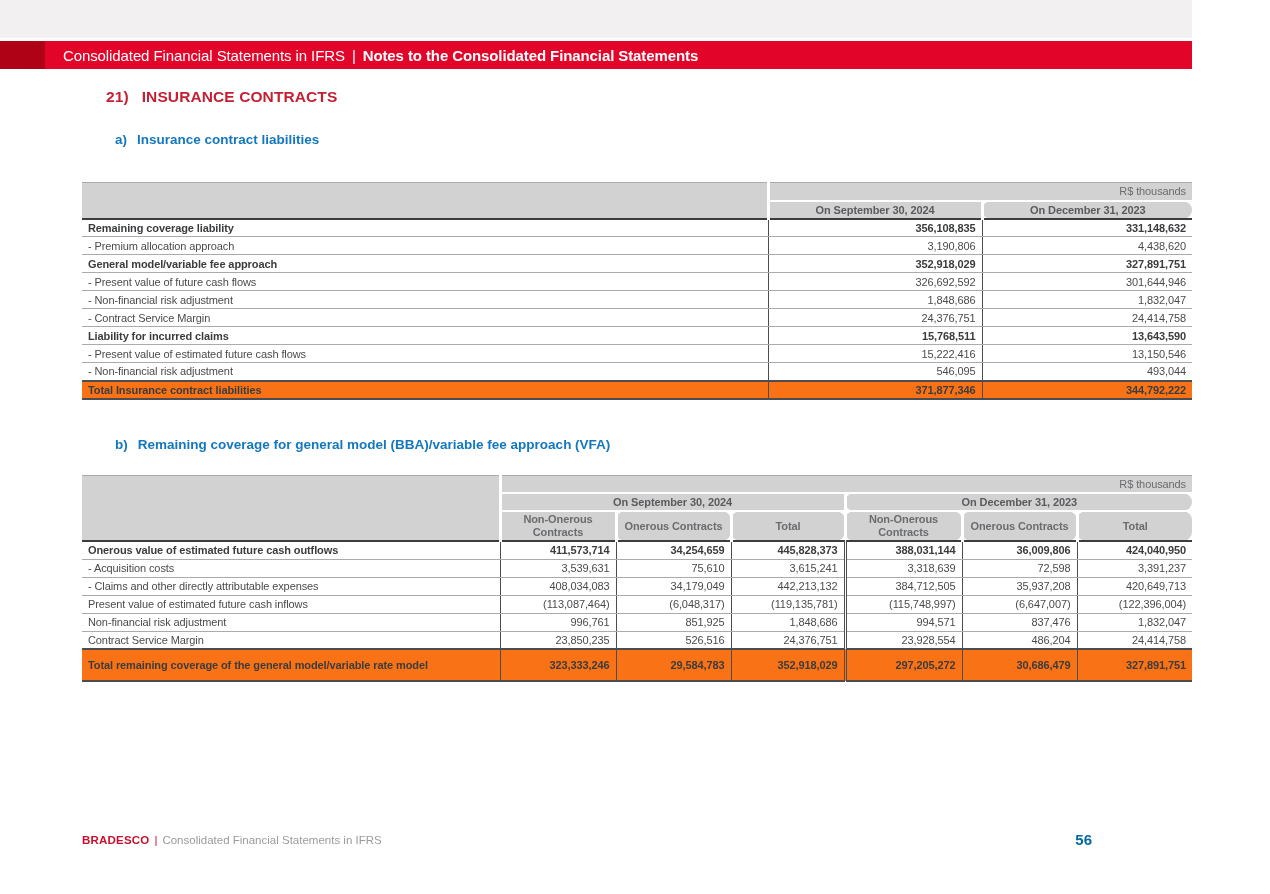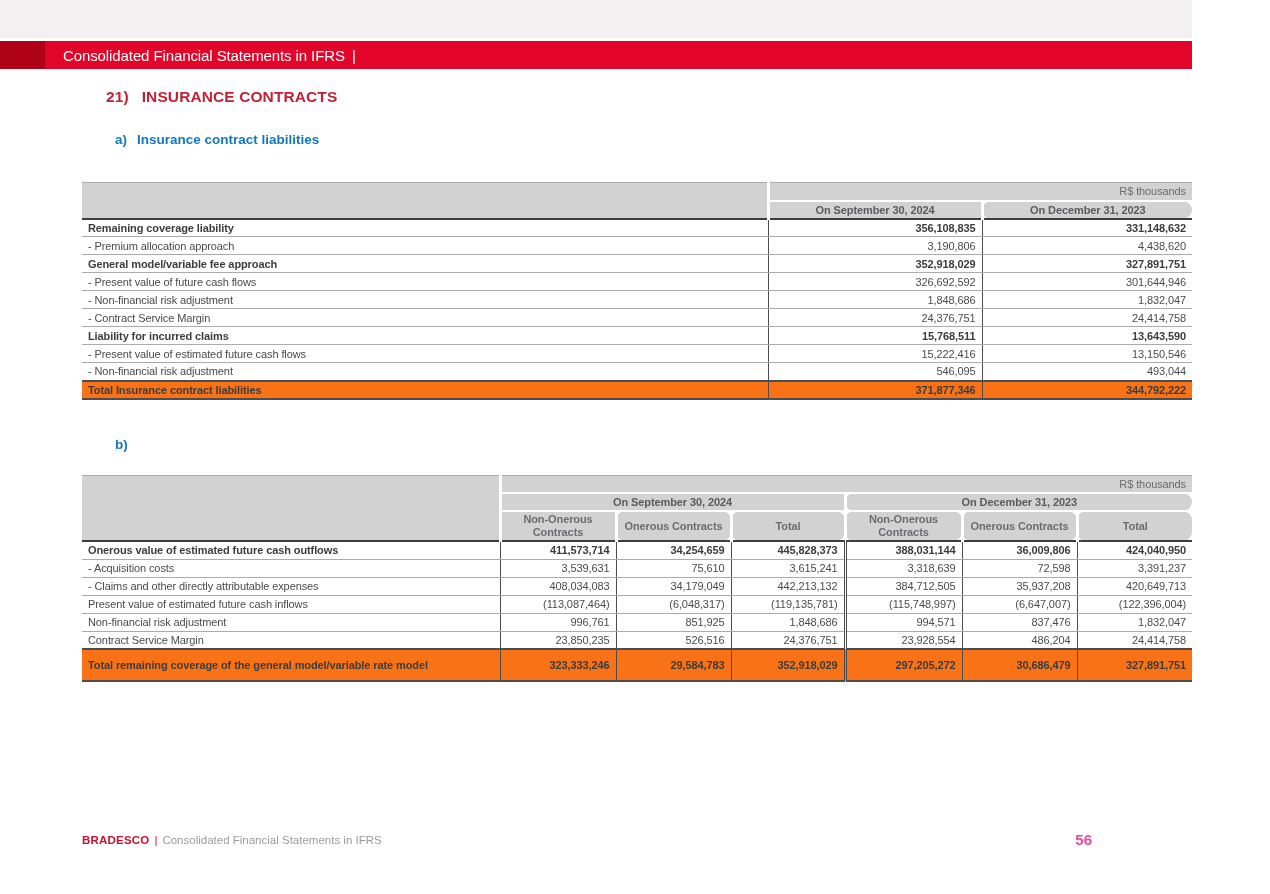--- a/index.html
+++ b/index.html
@@ -71,35 +71,36 @@
 
   .footer {
     position:absolute; left:82px; top:834px;
     display:flex; align-items:baseline; font-size:11.5px; white-space:nowrap;
   }
   .footer .brand { color:#C8102E; font-weight:700; letter-spacing:0.2px; }
   .footer .fsep { color:#C8102E; padding:0 5px; }
   .footer .ftext { color:#9B9B9B; }
   .page-number {
     position:absolute; right:100px; top:831px;
-    color:#ec4899; font-size:15px; font-weight:700;
+    color:#0369a1; font-size:15px; font-weight:700;
   }
 </style>
 </head>
 <body>
 
 <div class="page">
 
   <div class="top-strip"></div>
   <div class="strip-gap"></div>
 
   <div class="red-bar">
     <div class="accent"></div>
     <span class="t-reg">Consolidated Financial Statements in IFRS</span>
     <span class="t-sep">|</span>
+    <span class="t-bold">Notes to the Consolidated Financial Statements</span>
   </div>
 
   <div class="content">
 
     <div class="section-heading">
       <span>21)</span>
       <span>INSURANCE CONTRACTS</span>
     </div>
 
     <div class="sub-heading a">
@@ -170,20 +171,21 @@
         <tr class="total">
           <td class="lbl">Total Insurance contract liabilities</td>
           <td class="val">371,877,346</td>
           <td class="val">344,792,222</td>
         </tr>
       </tbody>
     </table>
 
     <div class="sub-heading b">
       <span>b)</span>
+      <span>Remaining coverage for general model (BBA)/variable fee approach (VFA)</span>
     </div>
 
     <table class="tbl-b">
       <colgroup>
         <col style="width:418px">
           <col style="width:116px">
           <col style="width:115px">
           <col style="width:114px">
         <col style="width:117px">
           <col style="width:115px">

